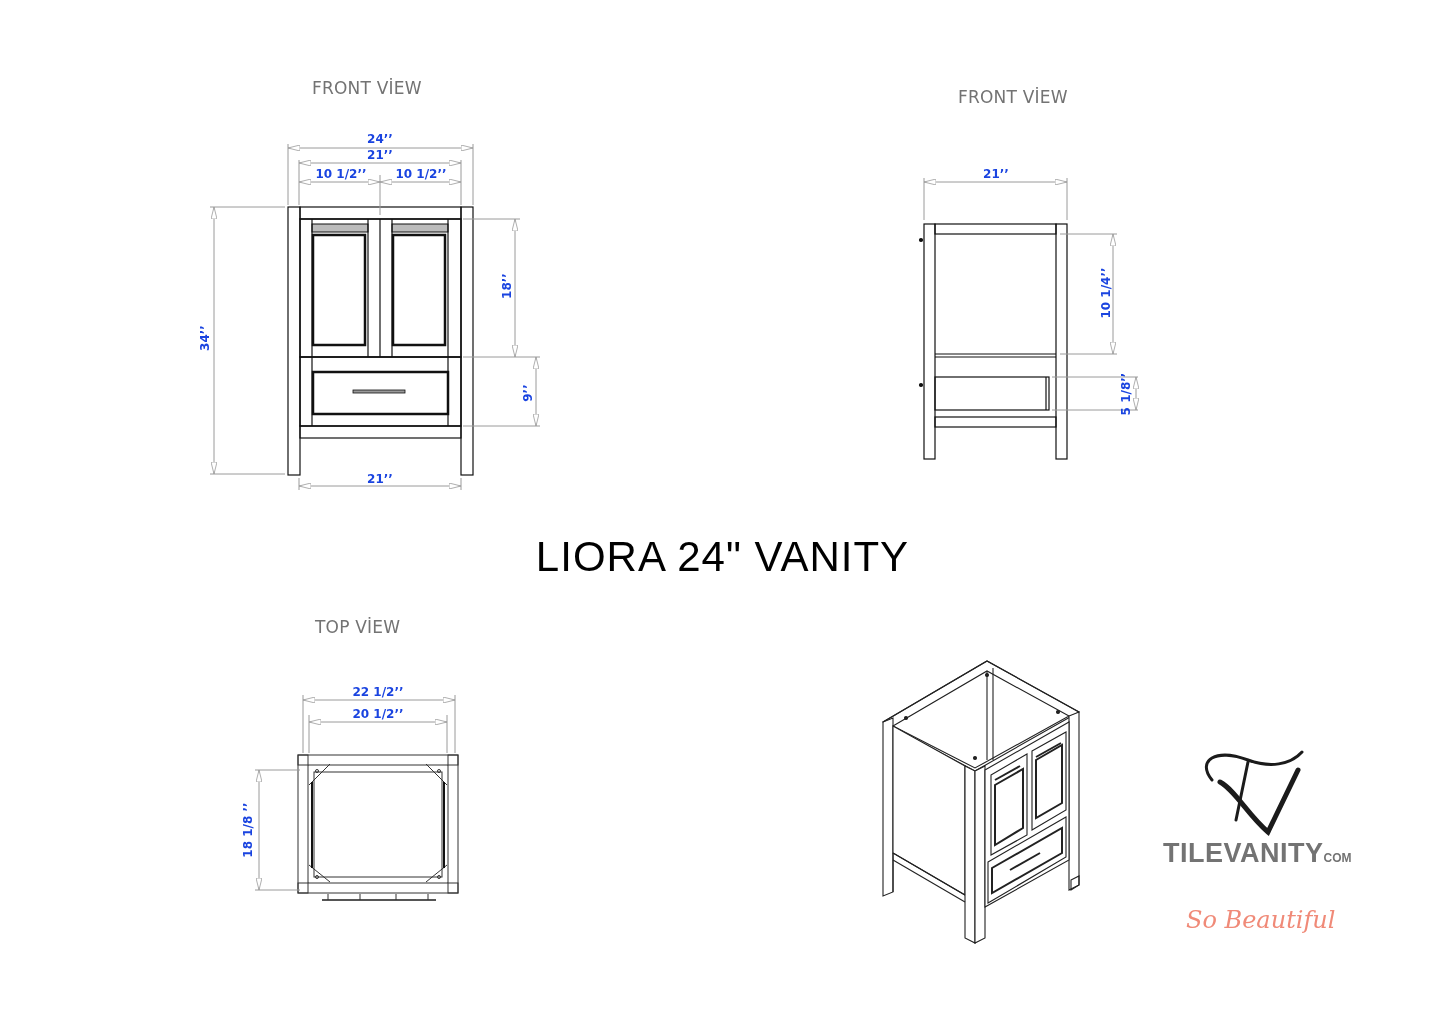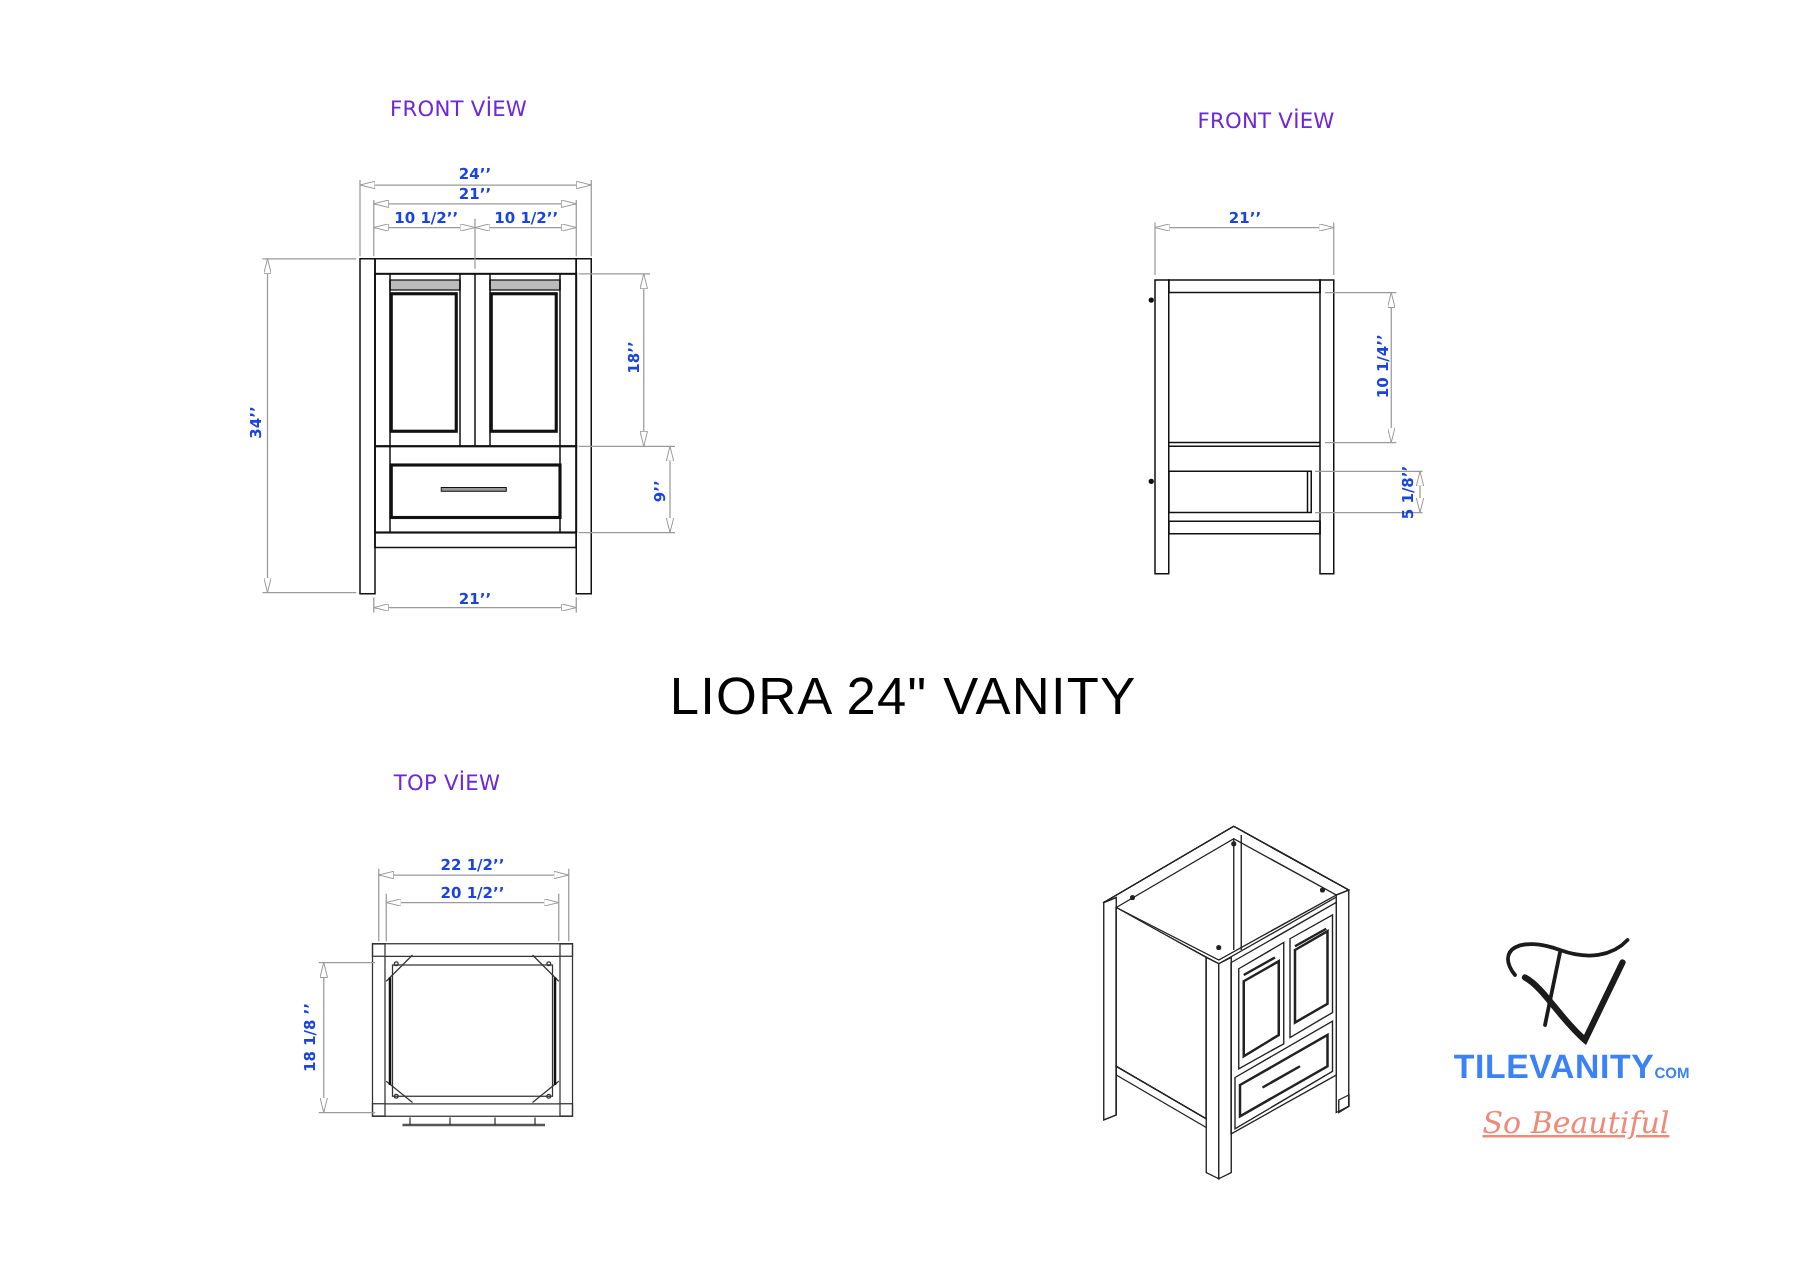--- a/index.html
+++ b/index.html
@@ -1,23 +1,23 @@
 <!DOCTYPE html>
 <html><head>
   <meta charset="utf-8">
   <style>
     html, body { margin:0; padding:0; background:#ffffff; }
     body { width:1445px; height:1022px; position:relative; overflow:hidden; font-family:"Liberation Sans", sans-serif; }
-    .view-title { position:absolute; font-family:"DejaVu Sans", sans-serif; font-size:17px; color:#6d28d9; letter-spacing:0.2px; }
+    .view-title { position:absolute; font-family:"DejaVu Sans", sans-serif; font-size:17px; color:#737373; letter-spacing:0.2px; }
     .main-title { position:absolute; left:0; width:1445px; top:533px; text-align:center; font-family:"Liberation Sans", sans-serif; font-size:42px; color:#000; letter-spacing:1px; }
     svg { position:absolute; left:0; top:0; }
     .dim { font-family:"DejaVu Sans", sans-serif; font-weight:bold; font-size:12px; fill:#1a44e0; }
-    .logo-name { position:absolute; left:1163px; top:838px; font-family:"Liberation Sans", sans-serif; font-weight:bold; font-size:27px; color:#3b82f6; letter-spacing:0.5px; }
+    .logo-name { position:absolute; left:1163px; top:838px; font-family:"Liberation Sans", sans-serif; font-weight:bold; font-size:27px; color:#737373; letter-spacing:0.5px; }
     .logo-com { font-size:12px; letter-spacing:0; }
-    .logo-tag { position:absolute; left:1186px; top:884px; font-family:"DejaVu Serif", serif; font-style:italic; font-size:24px; color:#f08a78;text-decoration:underline; }
+    .logo-tag { position:absolute; left:1186px; top:906px; font-family:"DejaVu Serif", serif; font-style:italic; font-size:24px; color:#f08a78; }
   </style>
 </head>
 <body>
 
 <div class="view-title" style="left:312px;top:78px;">FRONT VİEW</div>
 <div class="view-title" style="left:958px;top:87px;">FRONT VİEW</div>
 <div class="view-title" style="left:315px;top:617px;">TOP VİEW</div>
 <div class="main-title">LIORA 24" VANITY</div>
 
 <svg width="1445" height="1022" viewBox="0 0 1445 1022">

